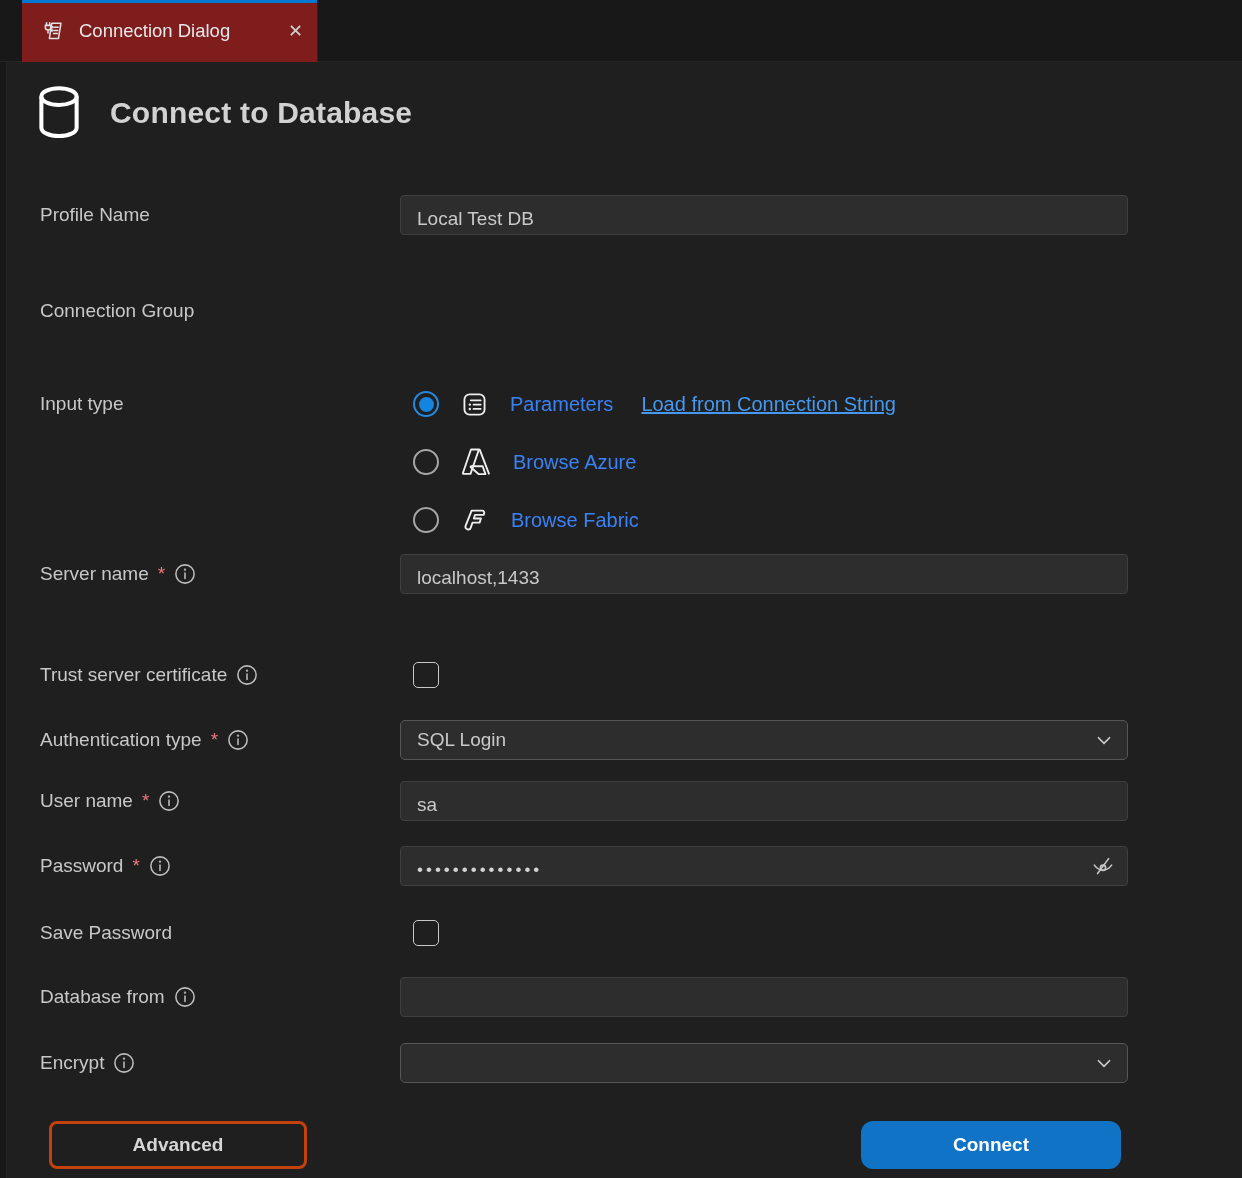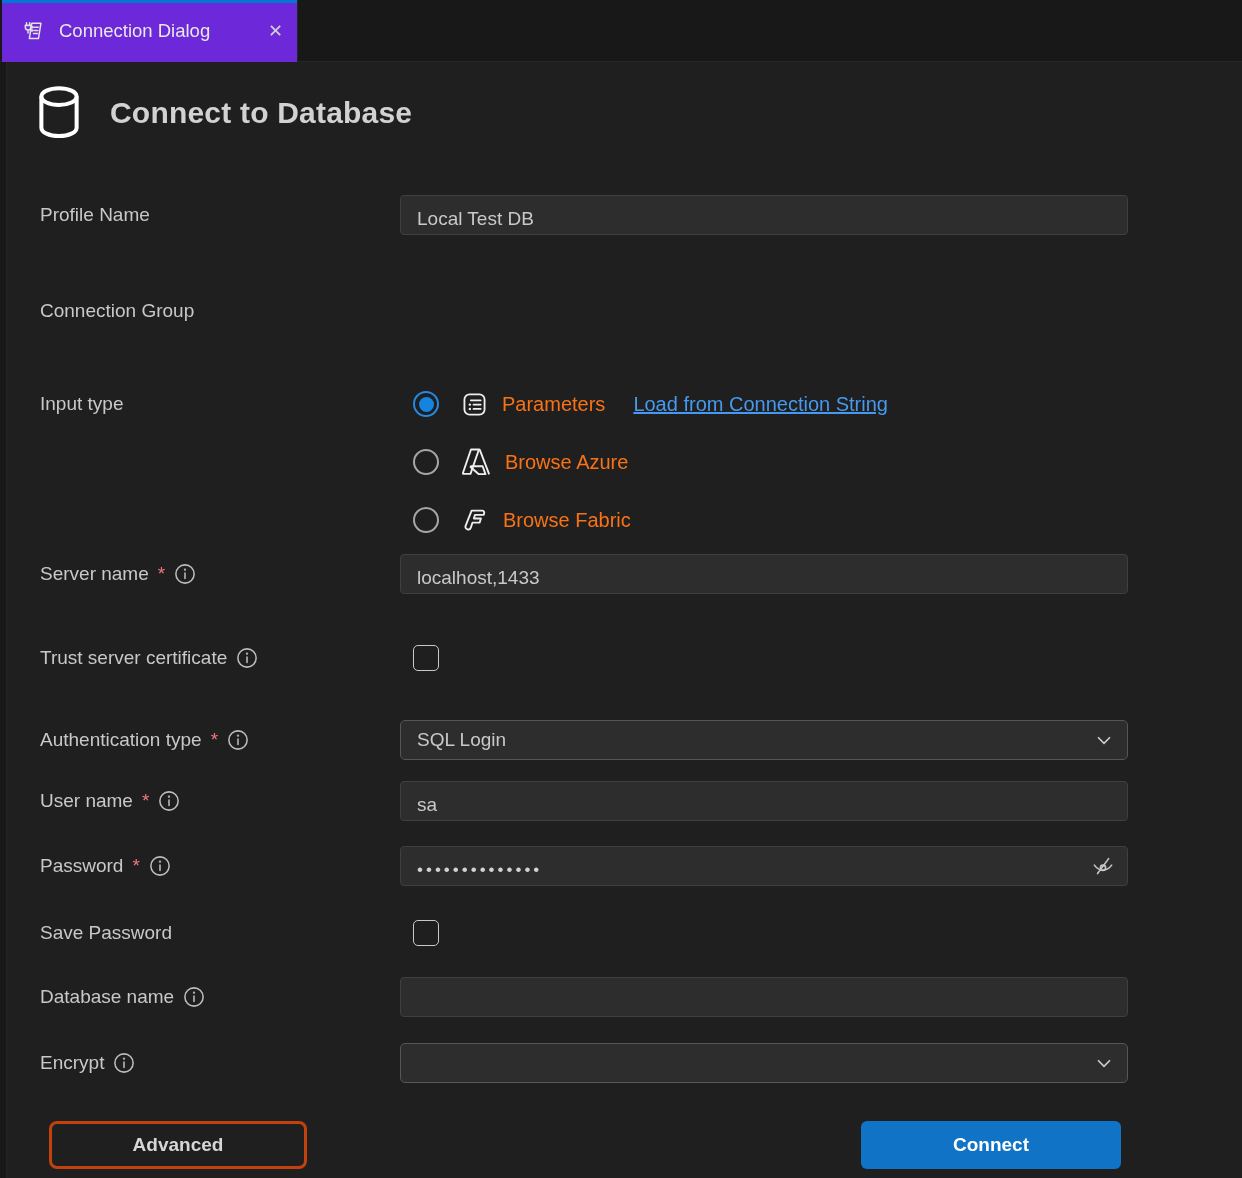--- a/index.html
+++ b/index.html
@@ -2,21 +2,21 @@
 <html><head>
 <meta charset="utf-8">
 <style>
   html,body{margin:0;padding:0;background:#141414;}
   .screen{position:relative;width:1242px;height:1178px;background:#1f1f1f;
     font-family:"Liberation Sans",sans-serif;overflow:hidden;}
 
   
   .tabbar{position:absolute;top:0;left:0;right:0;height:61px;background:#181818;
     border-bottom:1px solid #252525;}
-  .tab{position:absolute;top:0;left:2px;width:296px;height:62px;background:#6d28d9;
+  .tab{position:absolute;top:0;left:22px;width:296px;height:62px;background:#7f1d1d;
     display:flex;align-items:center;padding:0 14px 0 19px;box-sizing:border-box;
     border-right:1px solid #252525;z-index:2;}
   .tab::before{content:"";position:absolute;top:0;left:0;right:0;height:3px;background:#0078d4;}
   .tab-icon{display:flex;flex:none;color:#e2e2e2;}
   .tab-label{margin-left:12px;font-size:18.5px;color:#e8e8e8;white-space:nowrap;}
   .tab-close{margin-left:auto;font-size:18px;color:#cfcfcf;cursor:pointer;line-height:1;}
 
   
   .content{position:absolute;top:62px;left:0;right:0;bottom:0;}
   .left-strip{position:absolute;left:0;top:0;bottom:0;width:6px;background:#181818;
@@ -47,42 +47,42 @@
   
   #row-inputtype{align-items:flex-start;}
   #row-inputtype .lbl{height:28px;}
   #row-inputtype .fld{display:block;}
   .radio-row{display:flex;align-items:center;height:28px;margin-bottom:30px;padding-left:13px;}
   .radio{width:26px;height:26px;border-radius:50%;border:2px solid #a6a6a6;
     box-sizing:border-box;flex:none;position:relative;cursor:pointer;}
   .radio.selected{border-color:#2688e0;}
   .radio.selected::after{content:"";position:absolute;inset:3.5px;border-radius:50%;background:#1584e0;}
   .opt-icon{margin-left:22px;display:flex;flex:none;color:#efefef;}
-  .opt-label{margin-left:14px;font-size:20px;color:#f97316;}
+  .opt-label{margin-left:22px;font-size:20px;color:#3b82f6;}
   .link{margin-left:28px;font-size:20px;color:#4599f0;text-decoration:underline;cursor:pointer;}
 
   .eye-btn{position:absolute;right:12px;top:50%;transform:translateY(-50%);display:flex;
     color:#c6c6c6;cursor:pointer;}
   .masked{letter-spacing:3px;font-size:17px;color:#d2d2d2;}
 
   
   #row-buttons{height:48px;}
   .btn-advanced{position:absolute;left:9px;width:258px;height:48px;box-sizing:border-box;
     border:3px solid #c2410c;border-radius:8px;background:transparent;color:#d6d6d6;
     font-size:19px;font-weight:700;display:flex;align-items:center;justify-content:center;cursor:pointer;}
-  .btn-connect{position:absolute;right:7px;width:260px;height:48px;border-radius:6px;
+  .btn-connect{position:absolute;right:7px;width:260px;height:48px;border-radius:12px;
     background:#1173c5;color:#ffffff;font-size:19px;font-weight:700;
     display:flex;align-items:center;justify-content:center;cursor:pointer;}
 
   
   #row-profile{top:139px;height:28px;}
   #row-group{top:229px;height:40px;}
   #row-inputtype{top:328px;}
   #row-server{top:492px;height:40px;}
-  #row-trust{top:583px;height:26px;}
+  #row-trust{top:600px;height:26px;}
   #row-auth{top:658px;height:40px;}
   #row-user{top:719px;height:40px;}
   #row-password{top:784px;height:40px;text-align:center;}
   #row-save{top:858px;height:26px;}
   #row-dbname{top:915px;height:40px;}
   #row-encrypt{top:981px;height:40px;}
   #row-buttons{top:1059px;}
 </style>
 </head>
 <body>
@@ -284,21 +284,21 @@
       <div class="lbl">
         <span>Save Password</span>
       </div>
       <div class="fld">
         <span class="checkbox"></span>
       </div>
     </div>
 
     <div class="row" id="row-dbname">
       <div class="lbl">
-        <span>Database name</span>
+        <span>Database from</span>
         <span class="info">
           <svg width="22" height="22" viewBox="0 0 20 20" fill="none" stroke="currentColor" stroke-width="1.4" stroke-linecap="round">
               <circle cx="10" cy="10" r="8.3"></circle>
               <path d="M10 9v5"></path>
               <circle cx="10" cy="6" r="0.4" fill="currentColor"></circle>
             </svg>
         </span>
       </div>
       <div class="fld">
         <div class="text-input">

